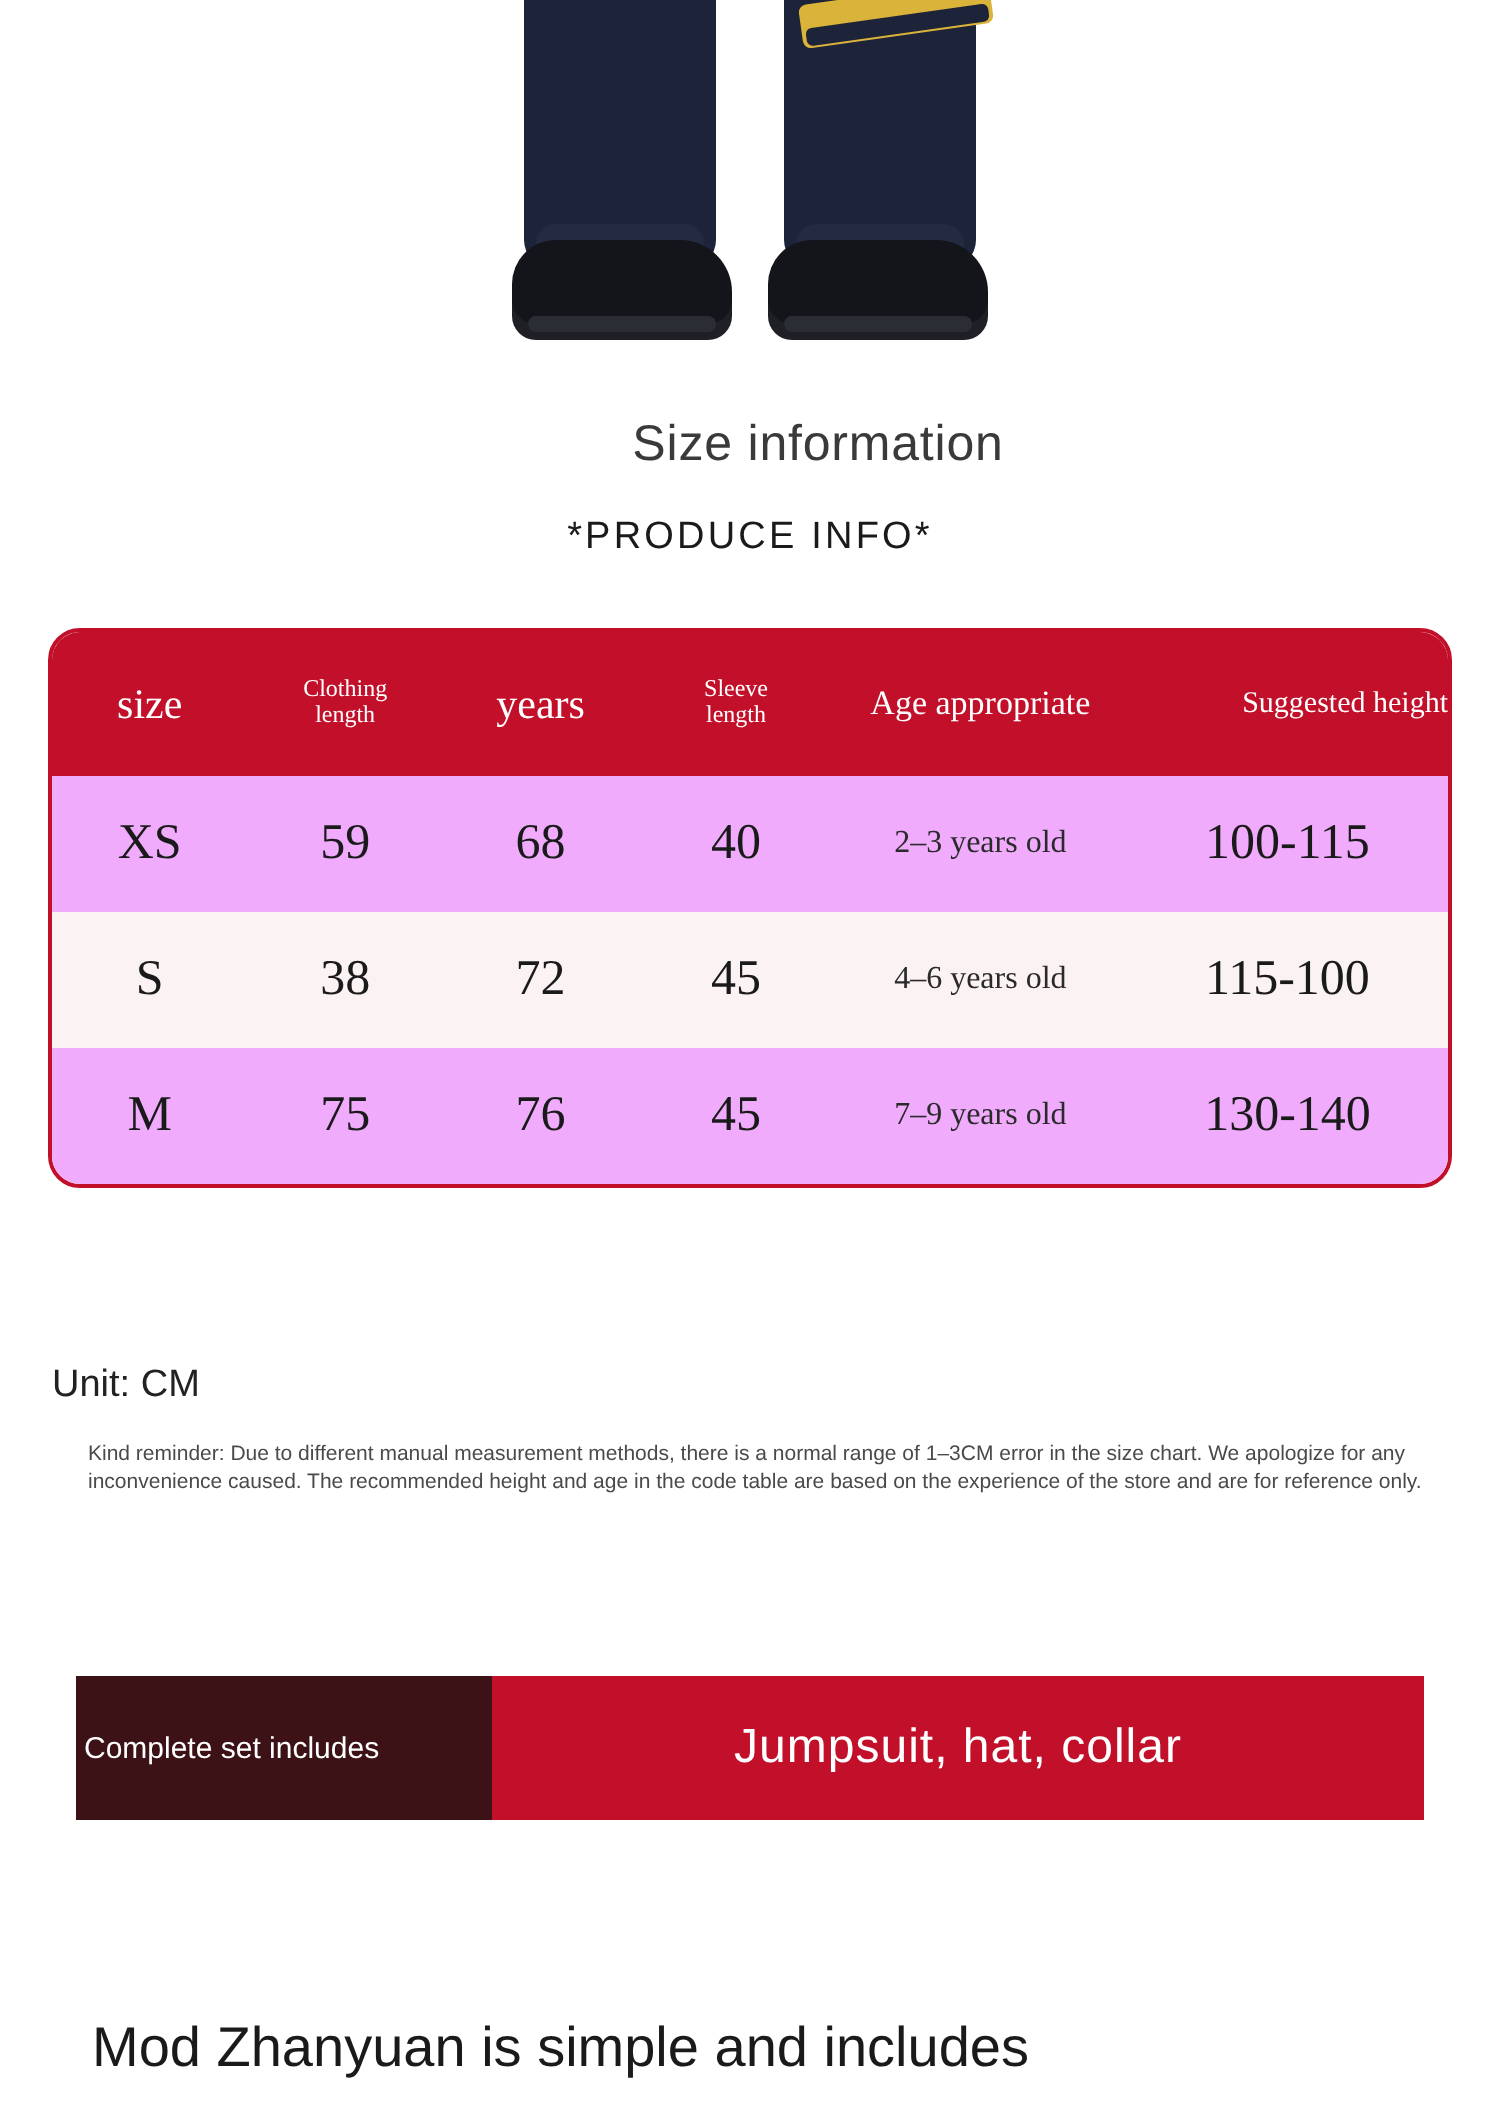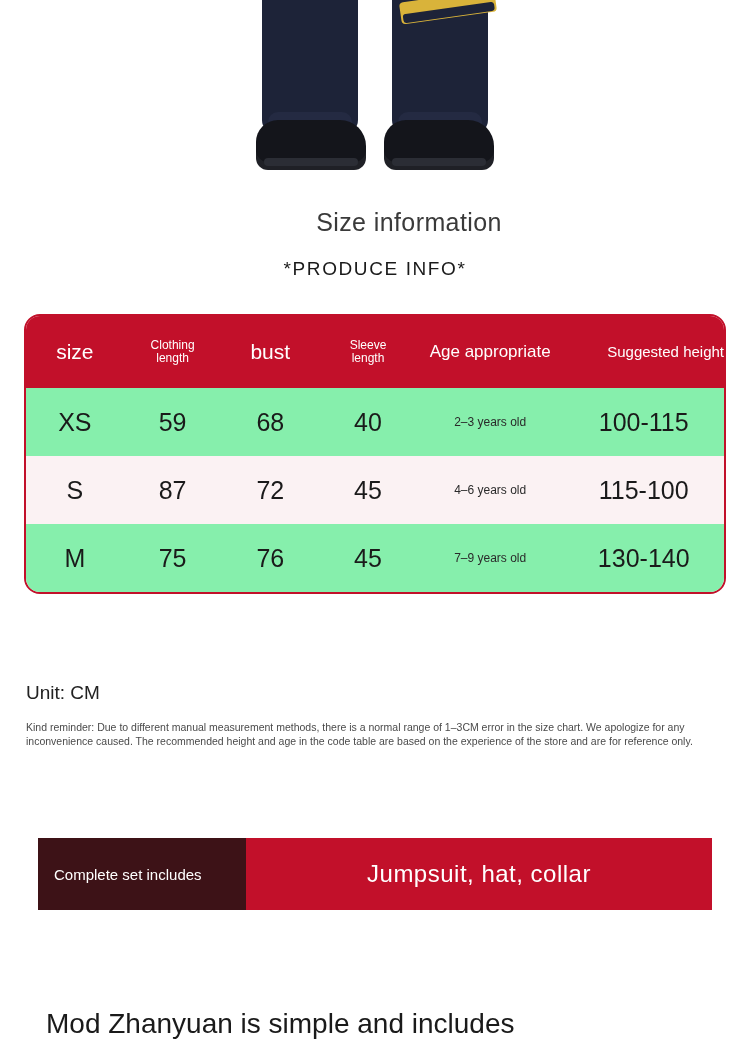--- a/index.html
+++ b/index.html
@@ -127,20 +127,21 @@
     width: 702px;
     border: 2px solid #c2102a;
     border-radius: 16px;
     overflow: hidden;
     box-sizing: border-box;
   }
   table {
     width: 100%;
     border-collapse: collapse;
     table-layout: fixed;
+    font-family: Liberation Serif, serif;
   }
   thead th {
     background: #c2102a;
     color: #ffffff;
     font-weight: normal;
     padding: 0;
     height: 72px;
     vertical-align: middle;
   }
   thead th .h-big { font-size: 21px; }
@@ -149,46 +150,46 @@
   thead th .h-two {
     font-size: 12px;
     line-height: 13px;
     display: inline-block;
   }
   tbody td {
     height: 66px;
     text-align: center;
     vertical-align: middle;
     color: #1a1a1a;
-    background: #86efac;
+    background: #f0abfc;
   }
   tbody tr.alt td { background: #fbf2f3; }
   td.c-size { font-size: 25px; }
   td.c-num { font-size: 25px; }
-  td.c-age { font-size: 12px; color: #2a2a2a; }
+  td.c-age { font-size: 16px; color: #2a2a2a; }
   td.c-height { font-size: 25px; }
 
   .col-size { width: 14%; }
   .col-len { width: 14%; }
   .col-bust { width: 14%; }
   .col-sleeve { width: 14%; }
   .col-age { width: 21%; }
   .col-height { width: 23%; text-align: right; }
 
   
   .unit {
     position: absolute;
     left: 26px;
     top: 682px;
     font-size: 19px;
     color: #222;
   }
   .reminder {
     position: absolute;
-    left: 26px;
+    left: 44px;
     top: 720px;
     width: 688px;
     font-size: 10.5px;
     line-height: 14px;
     color: #4a4a4a;
   }
 
   
   .set-bar {
     position: absolute;
@@ -198,21 +199,21 @@
     height: 72px;
     display: flex;
   }
   .set-label {
     width: 208px;
     background: #3d1217;
     color: #ffffff;
     font-size: 15px;
     display: flex;
     align-items: center;
-    padding-left: 16px;
+    padding-left: 4px;
     box-sizing: border-box;
   }
   .set-value {
     flex: 1;
     background: #c2102a;
     color: #ffffff;
     font-size: 24px;
     display: flex;
     align-items: center;
     justify-content: center;
@@ -252,21 +253,21 @@
         <th class="col-size">
           <span class="h-big">size</span>
         </th>
         <th class="col-len">
           <span class="h-two">
             <span>Clothing</span><br>
             <span>length</span>
           </span>
         </th>
         <th class="col-bust">
-          <span class="h-big">bust</span>
+          <span class="h-big">years</span>
         </th>
         <th class="col-sleeve">
           <span class="h-two">
             <span>Sleeve</span><br>
             <span>length</span>
           </span>
         </th>
         <th class="col-age">
           <span class="h-mid">Age appropriate</span>
         </th>
@@ -279,21 +280,21 @@
       <tr>
         <td class="c-size">XS</td>
         <td class="c-num">59</td>
         <td class="c-num">68</td>
         <td class="c-num">40</td>
         <td class="c-age">2–3 years old</td>
         <td class="c-height">100-115</td>
       </tr>
       <tr class="alt">
         <td class="c-size">S</td>
-        <td class="c-num">87</td>
+        <td class="c-num">38</td>
         <td class="c-num">72</td>
         <td class="c-num">45</td>
         <td class="c-age">4–6 years old</td>
         <td class="c-height">115-100</td>
       </tr>
       <tr>
         <td class="c-size">M</td>
         <td class="c-num">75</td>
         <td class="c-num">76</td>
         <td class="c-num">45</td>

